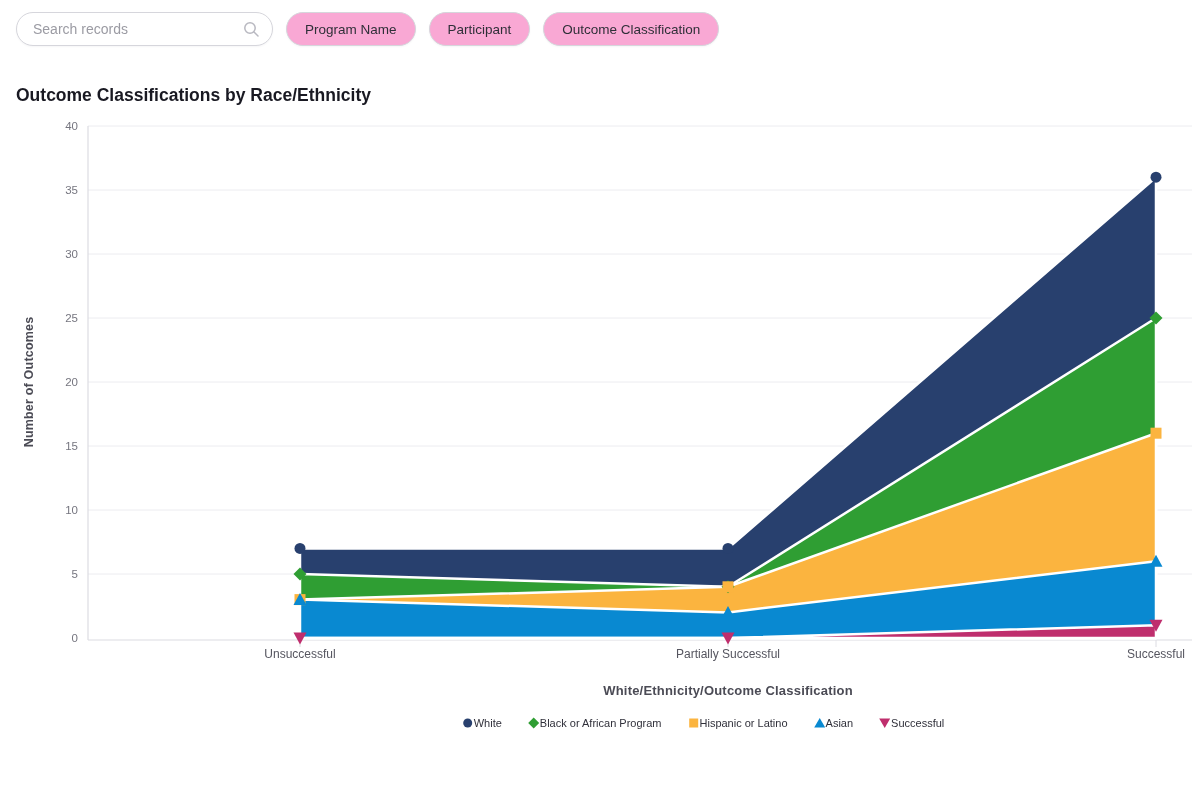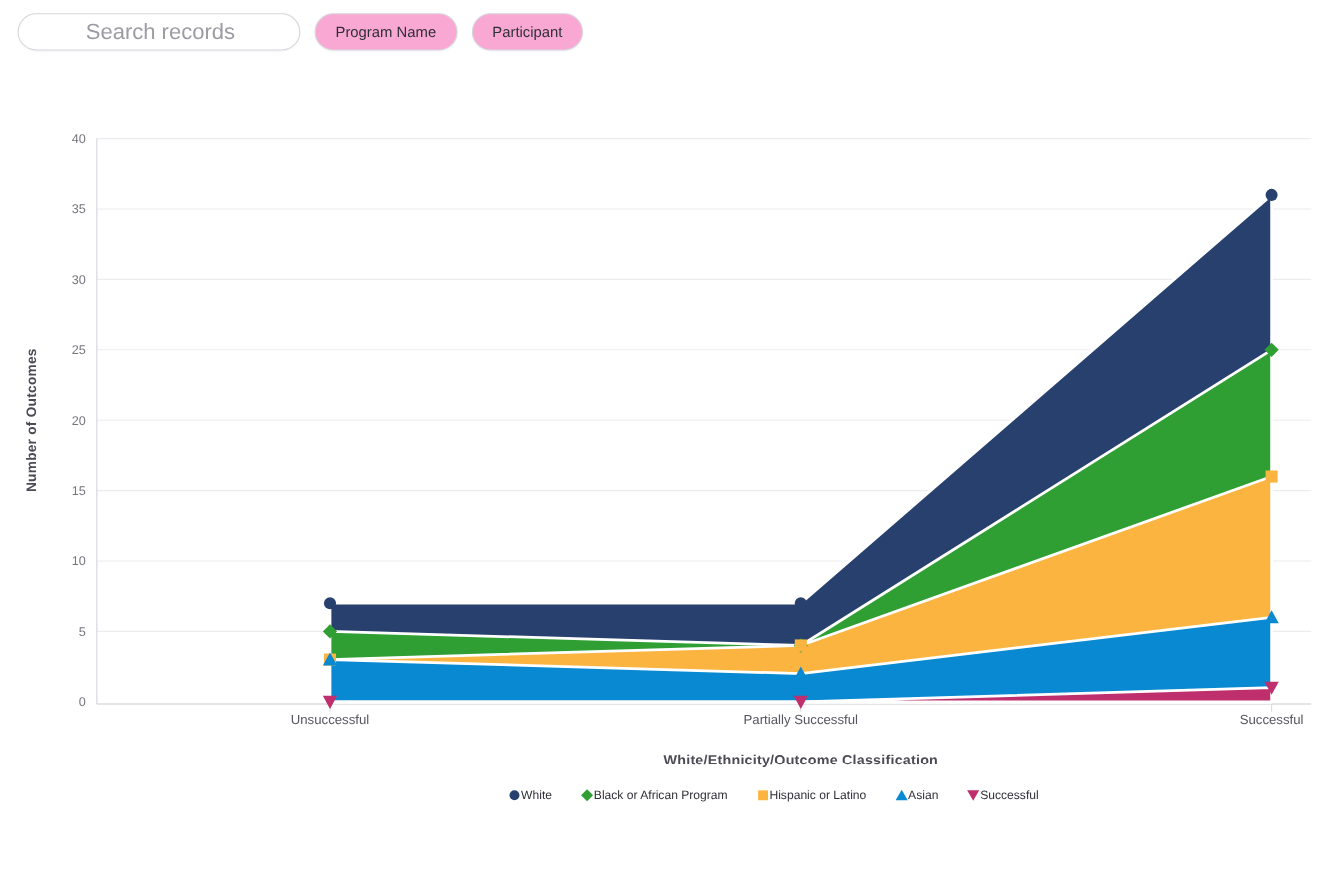--- a/index.html
+++ b/index.html
@@ -8,23 +8,22 @@
   .page { position:relative; width:1200px; height:800px; background:#ffffff; overflow:hidden; }
 
   
   .topbar { position:absolute; top:12px; left:16px; display:flex; gap:13px; align-items:center; }
   .search-wrap {
     width:257px; height:34px; border:1px solid #d6d6dc; border-radius:17px;
     background:#fff; display:flex; align-items:center; padding:0 12px 0 16px;
     box-shadow:0 1px 2px rgba(20,20,40,0.04);
   }
   .search-wrap input {
-    border:none; outline:none; flex:1; font-size:20px; color:#3a3a44; background:transparent;
+    border:none; outline:none; flex:1; font-size:14px; color:#3a3a44; background:transparent;
     font-family:"Liberation Sans","DejaVu Sans",sans-serif;
-    margin-left:45px;
   }
   .search-wrap input::placeholder { color:#9b9ba3; }
   .pill {
     height:34px; border:1px solid #d6d6dc; border-radius:17px; background:#f9a8d4;
     padding:0 18px; font-size:13.5px; color:#2f2f38; display:flex; align-items:center;
     cursor:pointer; white-space:nowrap; box-shadow:0 1px 2px rgba(20,20,40,0.04);
     font-family:"Liberation Sans","DejaVu Sans",sans-serif;
   }
 
   
@@ -103,22 +102,24 @@
   <div class="topbar">
     <div class="search-wrap">
       <input type="text" placeholder="Search records" style="">
       <svg width="17" height="17" viewBox="0 0 17 17">
         <circle cx="7" cy="7" r="5.2" fill="none" stroke="#b8b8c0" stroke-width="1.5"></circle>
         <line x1="11" y1="11" x2="15" y2="15" stroke="#b8b8c0" stroke-width="1.5" stroke-linecap="round"></line>
       </svg>
     </div>
     <button class="pill">Program Name</button>
     <button class="pill">Participant</button>
+    <button class="pill">Outcome Classification</button>
   </div>
 
+  <div class="page-title">Outcome Classifications by Race/Ethnicity</div>
 
   <div class="y-title">Number of Outcomes</div>
   <div class="x-title">White/Ethnicity/Outcome Classification</div>
 
   <div class="legend" id="legend">
       <div class="legend-item">
         <svg width="12" height="12" viewBox="0 0 12 12">
           <circle cx="6" cy="6" r="4.5" fill="#28406e"></circle>
         </svg>
         <span>White</span>

